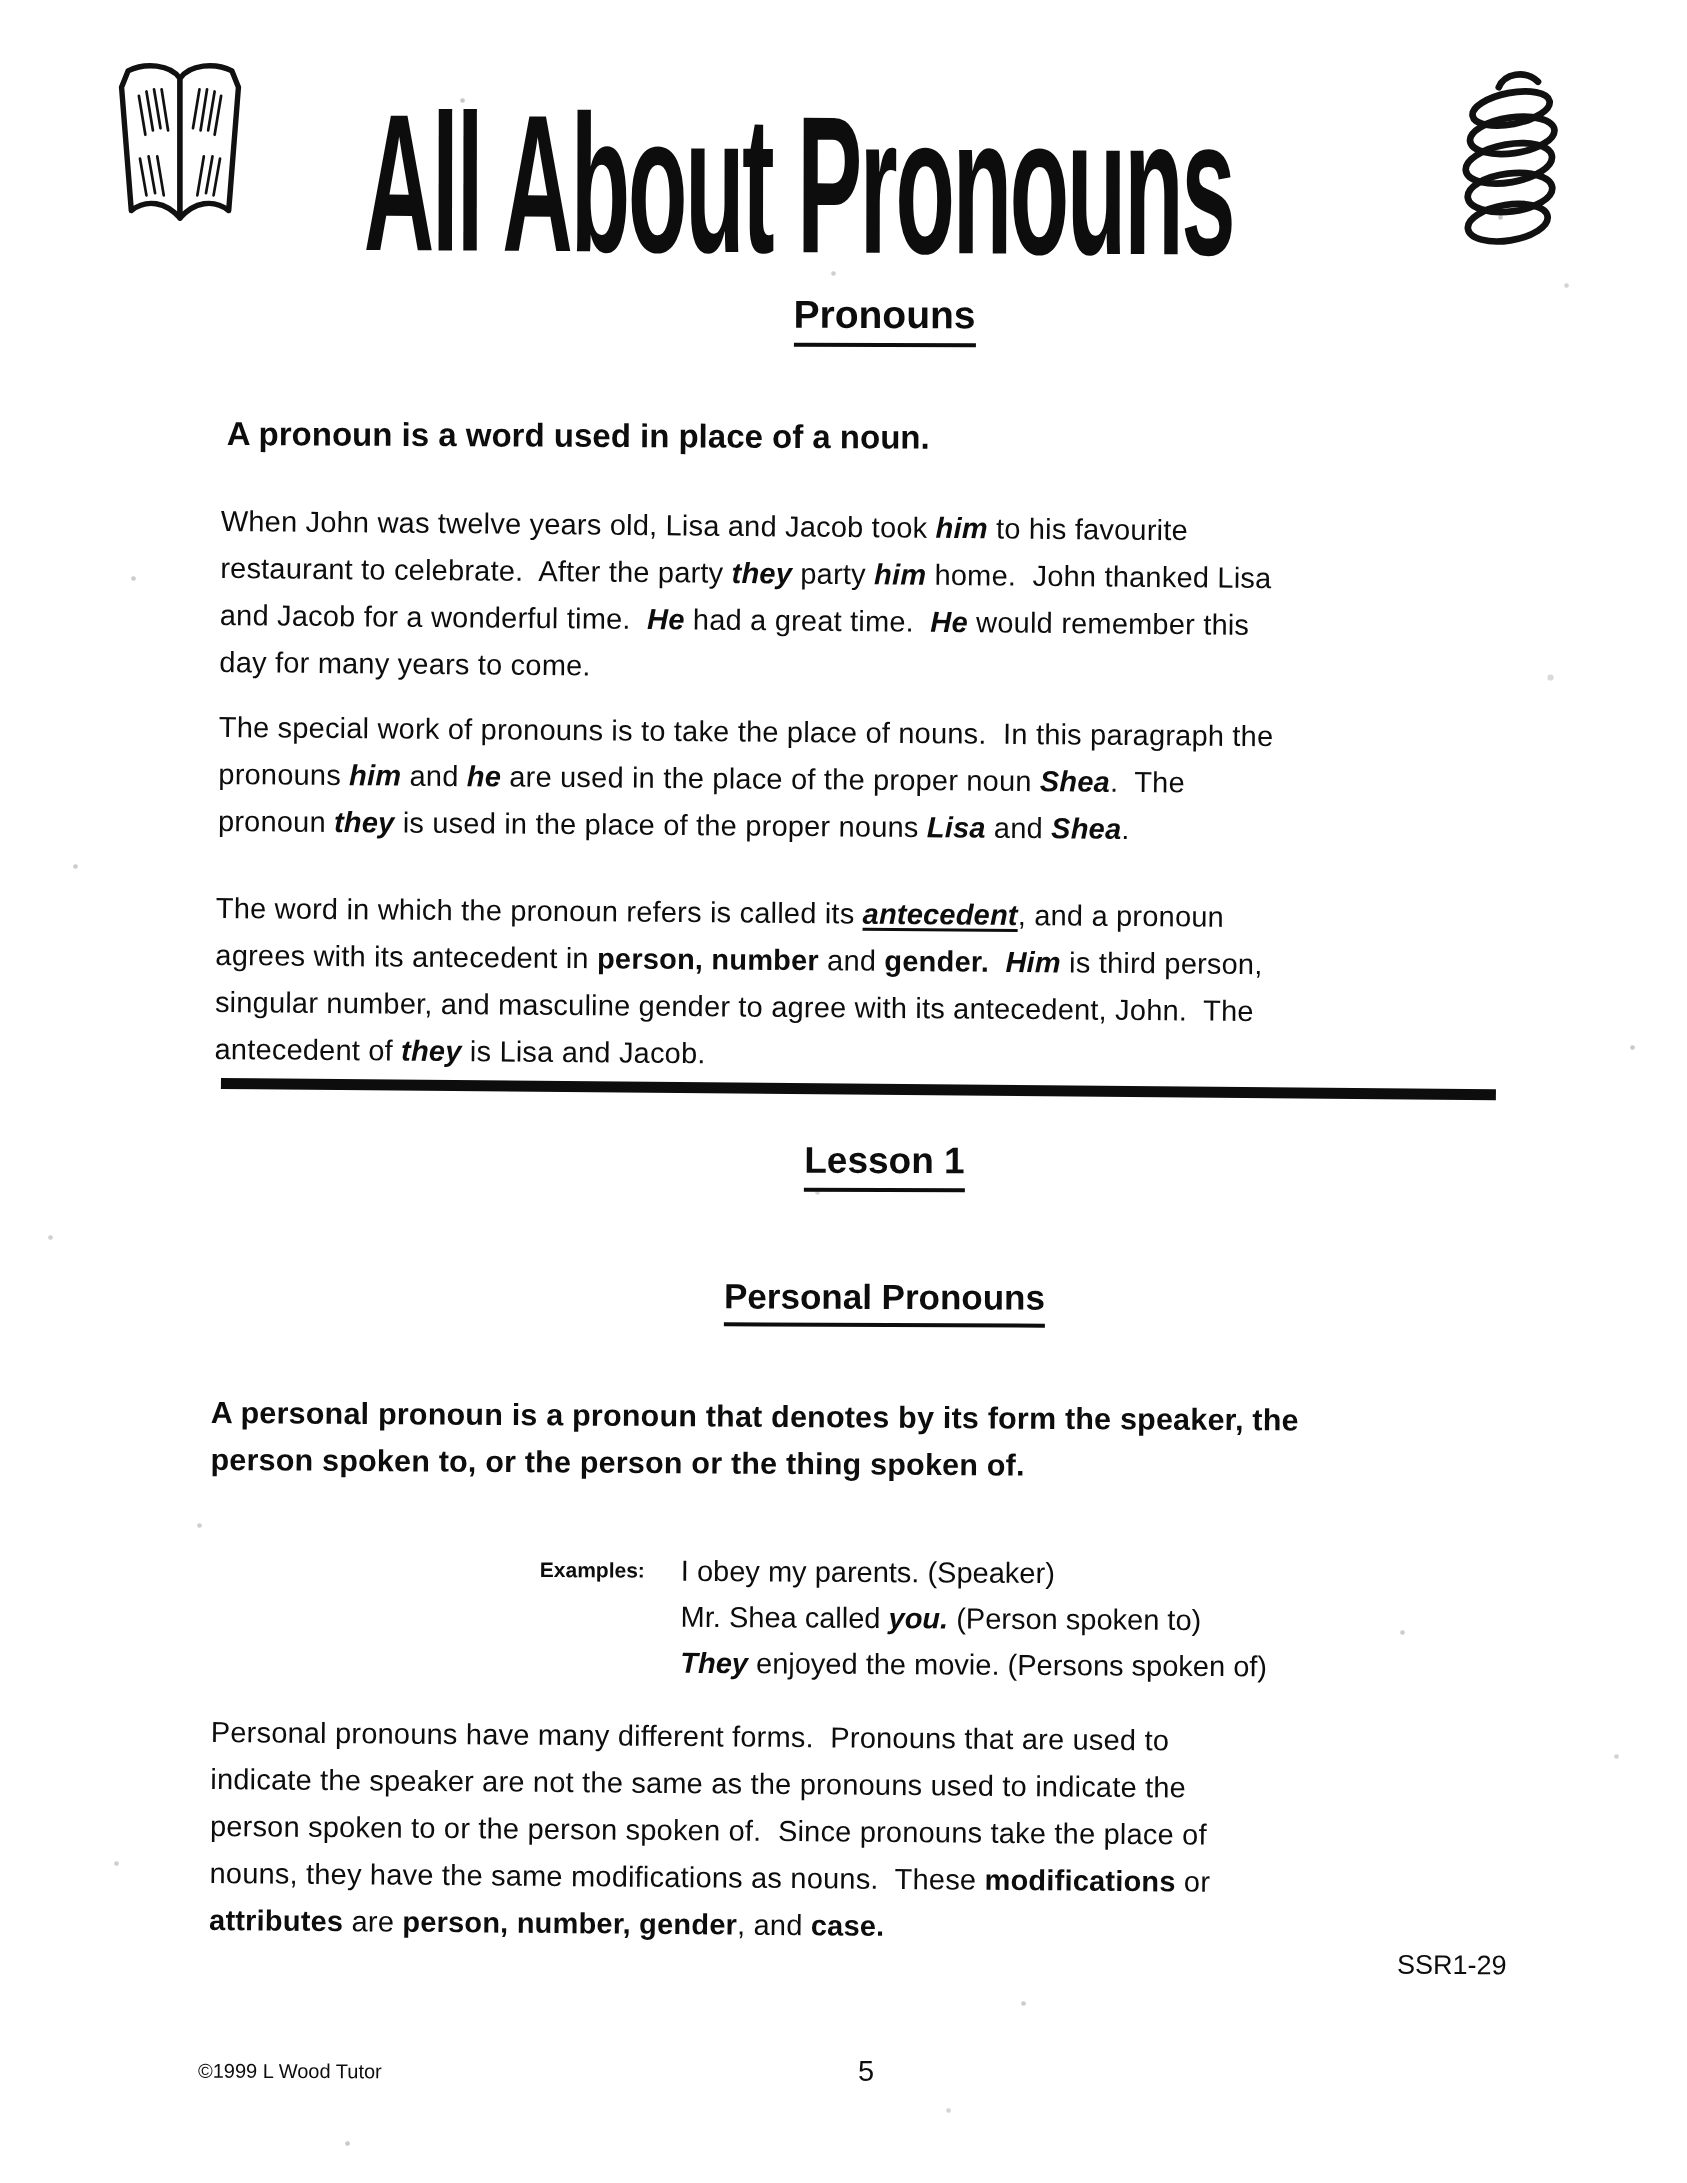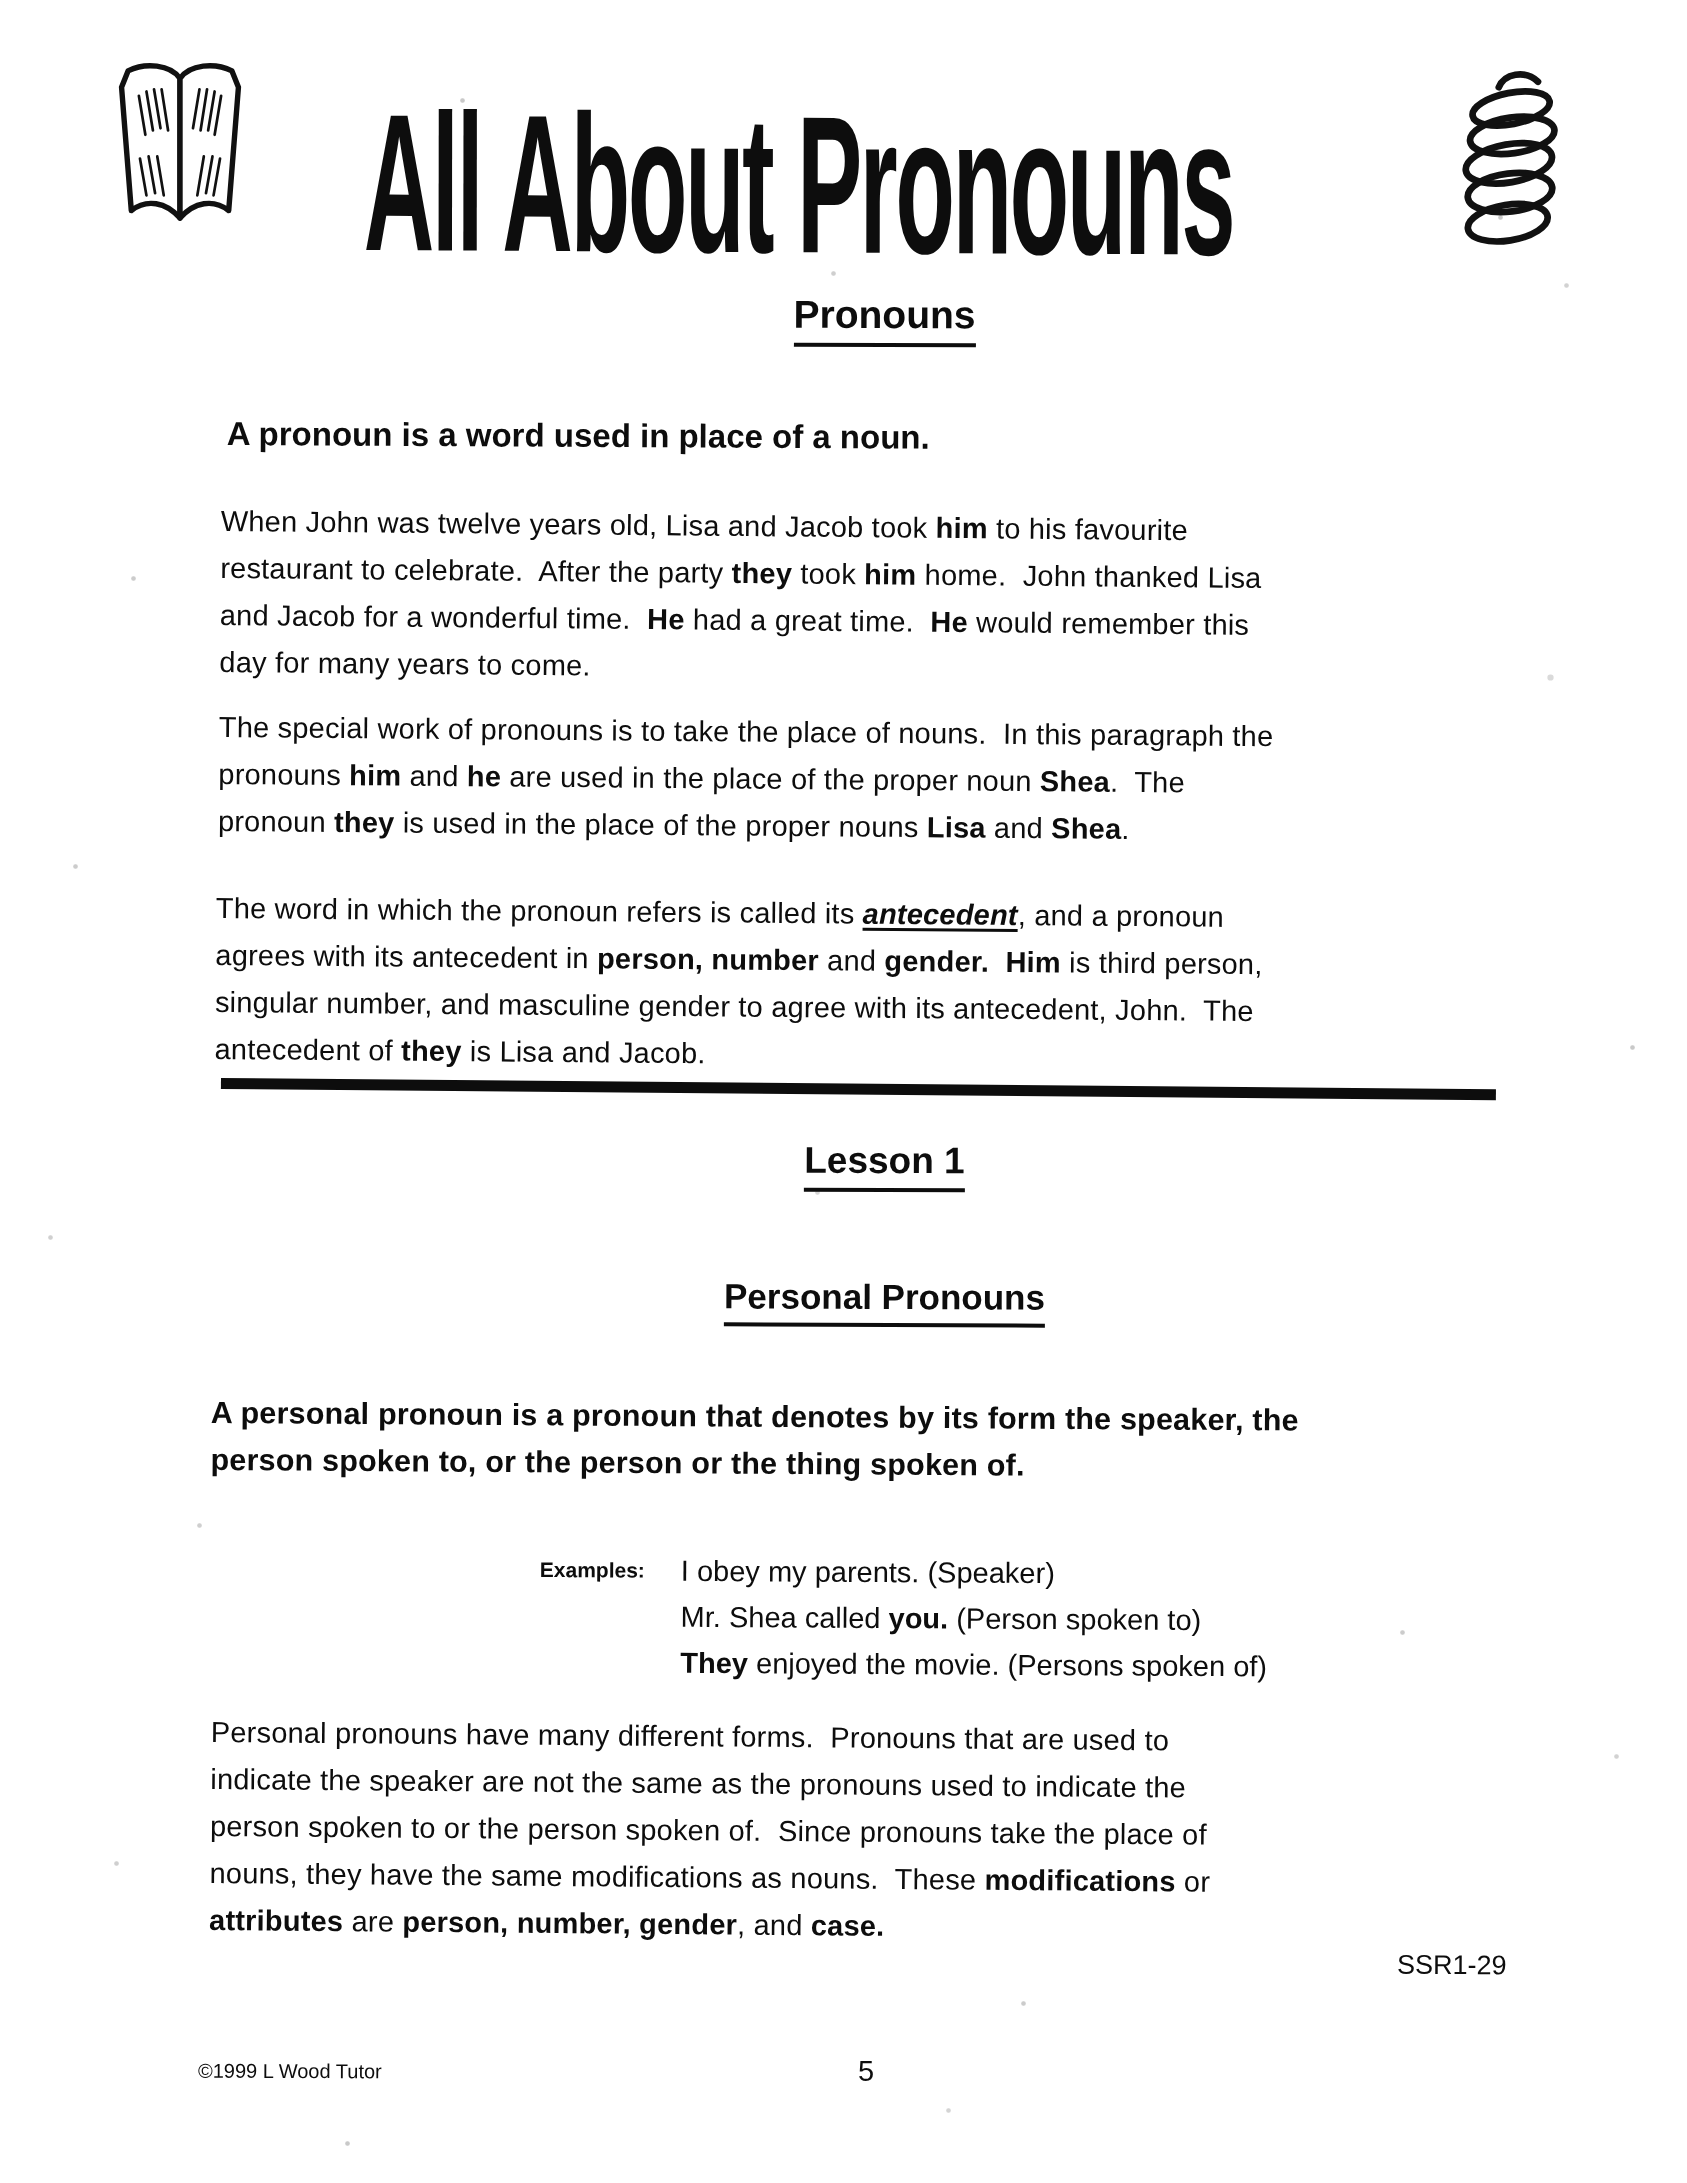--- a/index.html
+++ b/index.html
@@ -28,21 +28,21 @@
   
   .centerline{position:absolute;left:41px;width:1687px;text-align:center;}
   .hline{display:inline-block;border-bottom:4.1px solid #0d0d0d;padding-bottom:5.8px;font-weight:bold;}
   .h-pronouns{top:293px;font-size:39px;transform:rotate(0.2deg);}
   .h-lesson{top:1140px;font-size:37px;transform:rotate(0.25deg);}
   .h-personal{top:1277px;font-size:35px;transform:rotate(0.25deg);}
   
   .para{position:absolute;font-size:29px;line-height:47px;letter-spacing:0.2px;transform-origin:left top;}
   .line{white-space:pre;}
   .seg-b{font-weight:bold;}
-  .seg-bi{font-weight:bold;margin-top:28px;}
+  .seg-bi{font-weight:bold;font-style:italic;margin-top:28px;}
   .seg-biu{font-weight:bold;font-style:italic;text-decoration:underline;text-decoration-thickness:2.5px;text-underline-offset:4.1px;}
   .bold-def{position:absolute;left:227px;top:415px;font-size:33px;font-weight:bold;transform:rotate(0.3deg);transform-origin:left top;}
   .p1{left:221px;top:498px;transform:rotate(0.55deg);}
   .p2{left:219px;top:704px;transform:rotate(0.5deg);}
   .p3{left:216px;top:885px;transform:rotate(0.5deg);}
   .divider{position:absolute;left:221px;top:1078px;width:1275px;height:10.7px;background:#0d0d0d;transform:rotate(0.5deg);transform-origin:left top;}
   .lesson-def{left:211px;top:1389px;font-size:30.5px;font-weight:bold;transform:rotate(0.4deg);}
   .examples{position:absolute;left:540px;top:1547px;display:flex;gap:36px;transform:rotate(0.35deg);transform-origin:left top;}
   .ex-label{font-size:21px;font-weight:bold;line-height:46px;}
   .ex-lines{font-size:29px;line-height:46px;}
@@ -99,21 +99,21 @@
   </span>
 
   <div class="centerline h-pronouns">
     <span class="hline">Pronouns</span>
   </div>
 
   <div class="bold-def">A pronoun is a word used in place of a noun.</div>
 
   <div class="para p1">
       <div class="line"><span>When John was twelve years old, Lisa and Jacob took </span><span class="seg-bi">him</span><span> to his favourite</span></div>
-      <div class="line"><span>restaurant to celebrate.  After the party </span><span class="seg-bi">they</span><span> took </span><span class="seg-bi">him</span><span> home.  John thanked Lisa</span></div>
+      <div class="line"><span>restaurant to celebrate.  After the party </span><span class="seg-bi">they</span><span> party </span><span class="seg-bi">him</span><span> home.  John thanked Lisa</span></div>
       <div class="line"><span>and Jacob for a wonderful time.  </span><span class="seg-bi">He</span><span> had a great time.  </span><span class="seg-bi">He</span><span> would remember this</span></div>
       <div class="line"><span>day for many years to come.</span></div>
     </div>
   <div class="para p2">
       <div class="line"><span>The special work of pronouns is to take the place of nouns.  In this paragraph the</span></div>
       <div class="line"><span>pronouns </span><span class="seg-bi">him</span><span> and </span><span class="seg-bi">he</span><span> are used in the place of the proper noun </span><span class="seg-bi">Shea</span><span>.  The</span></div>
       <div class="line"><span>pronoun </span><span class="seg-bi">they</span><span> is used in the place of the proper nouns </span><span class="seg-bi">Lisa</span><span> and </span><span class="seg-bi">Shea</span><span>.</span></div>
     </div>
   <div class="para p3">
       <div class="line"><span>The word in which the pronoun refers is called its </span><span class="seg-biu">antecedent</span><span>, and a pronoun</span></div>

